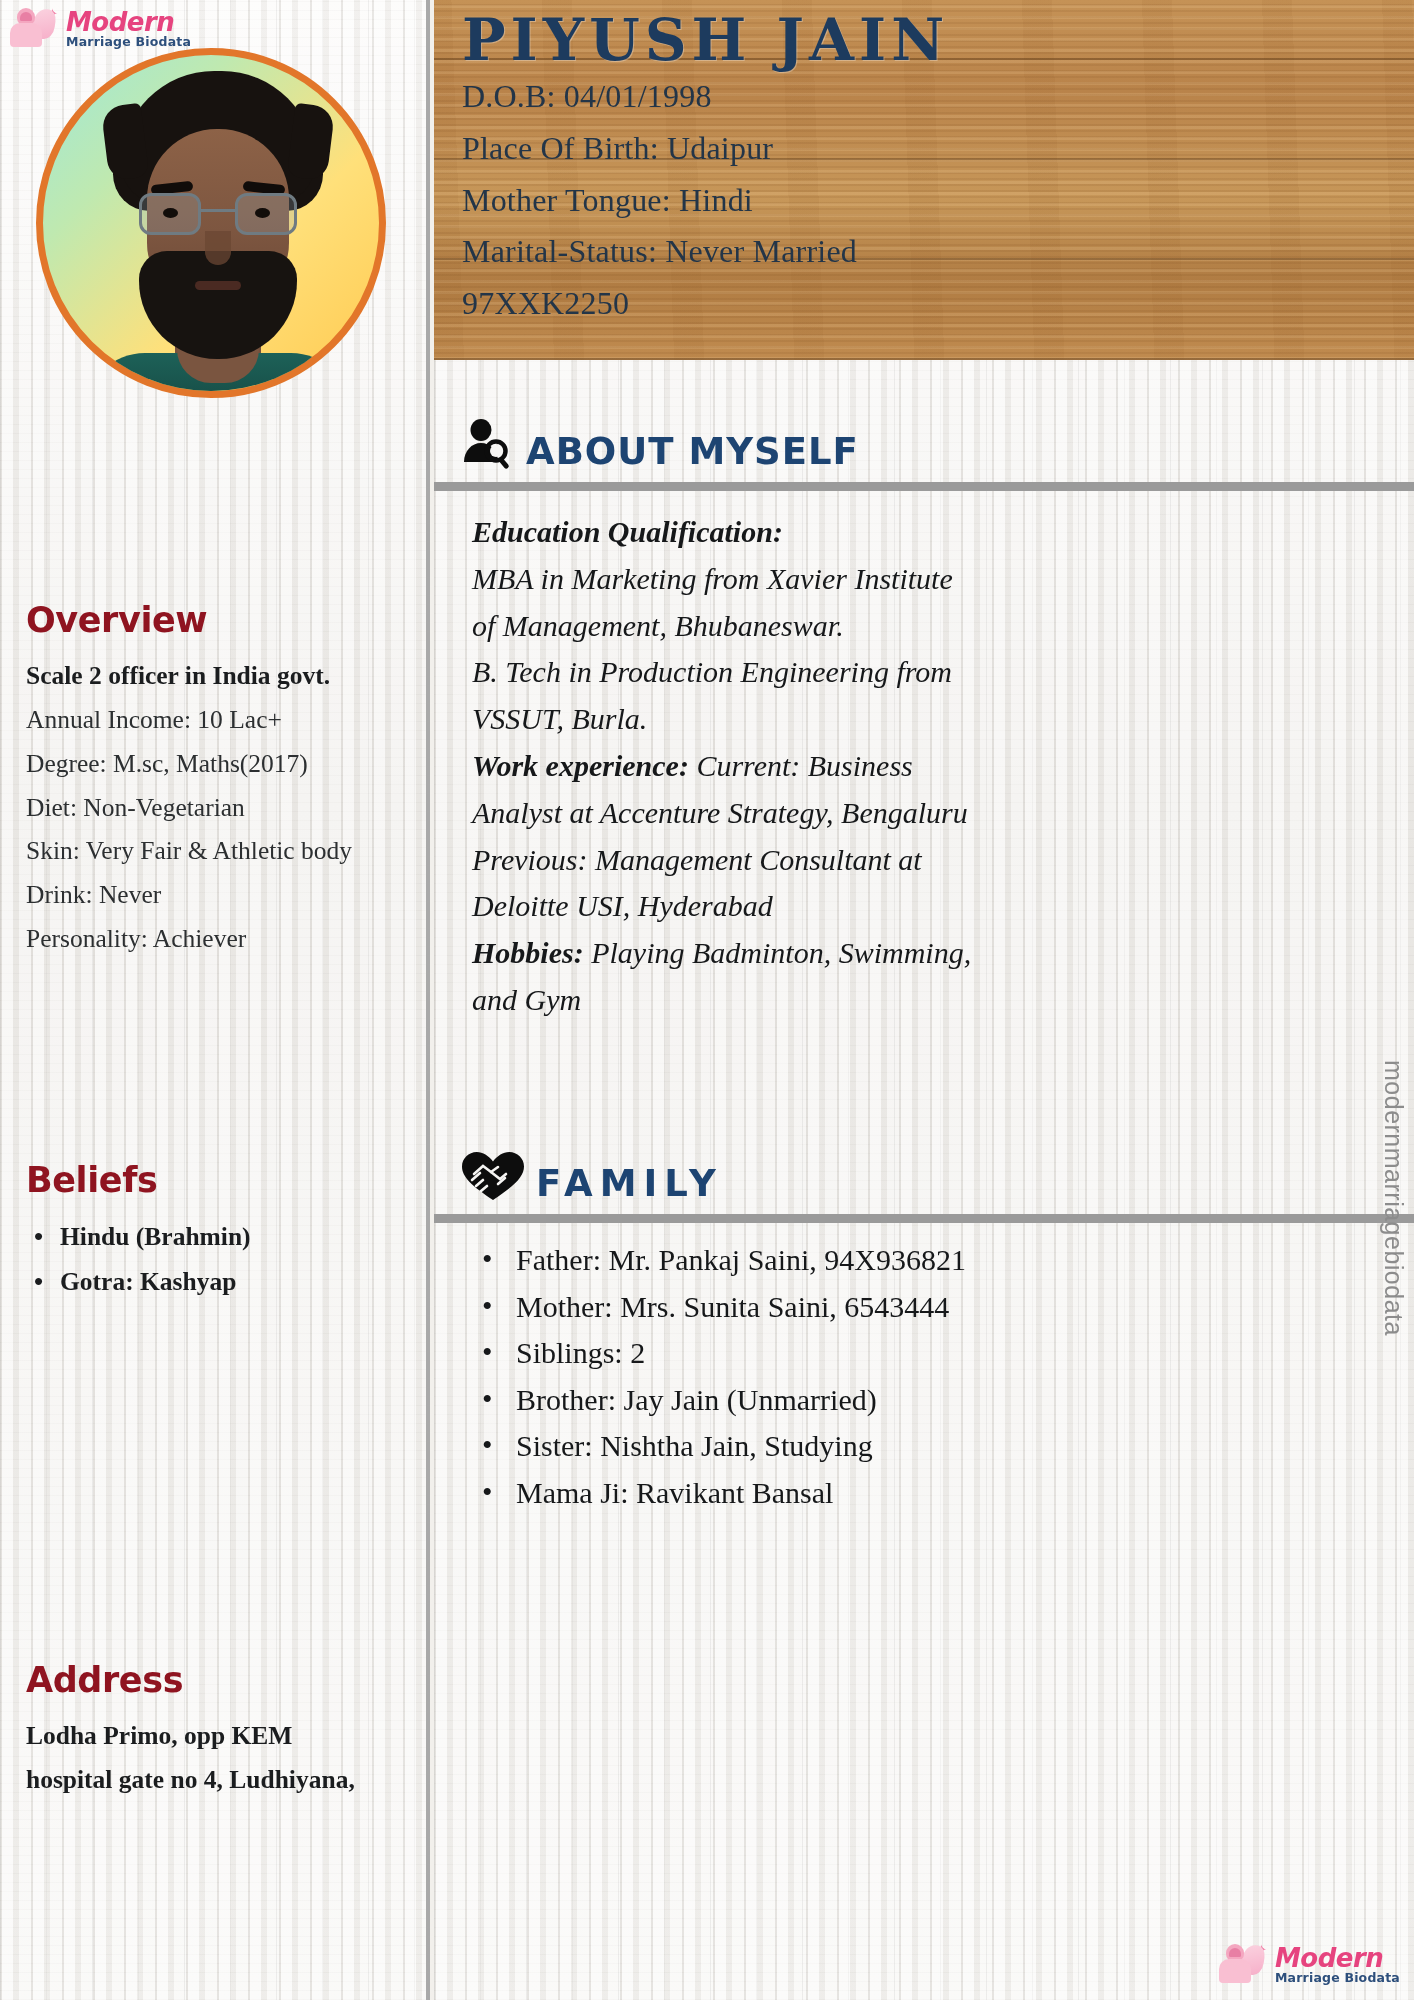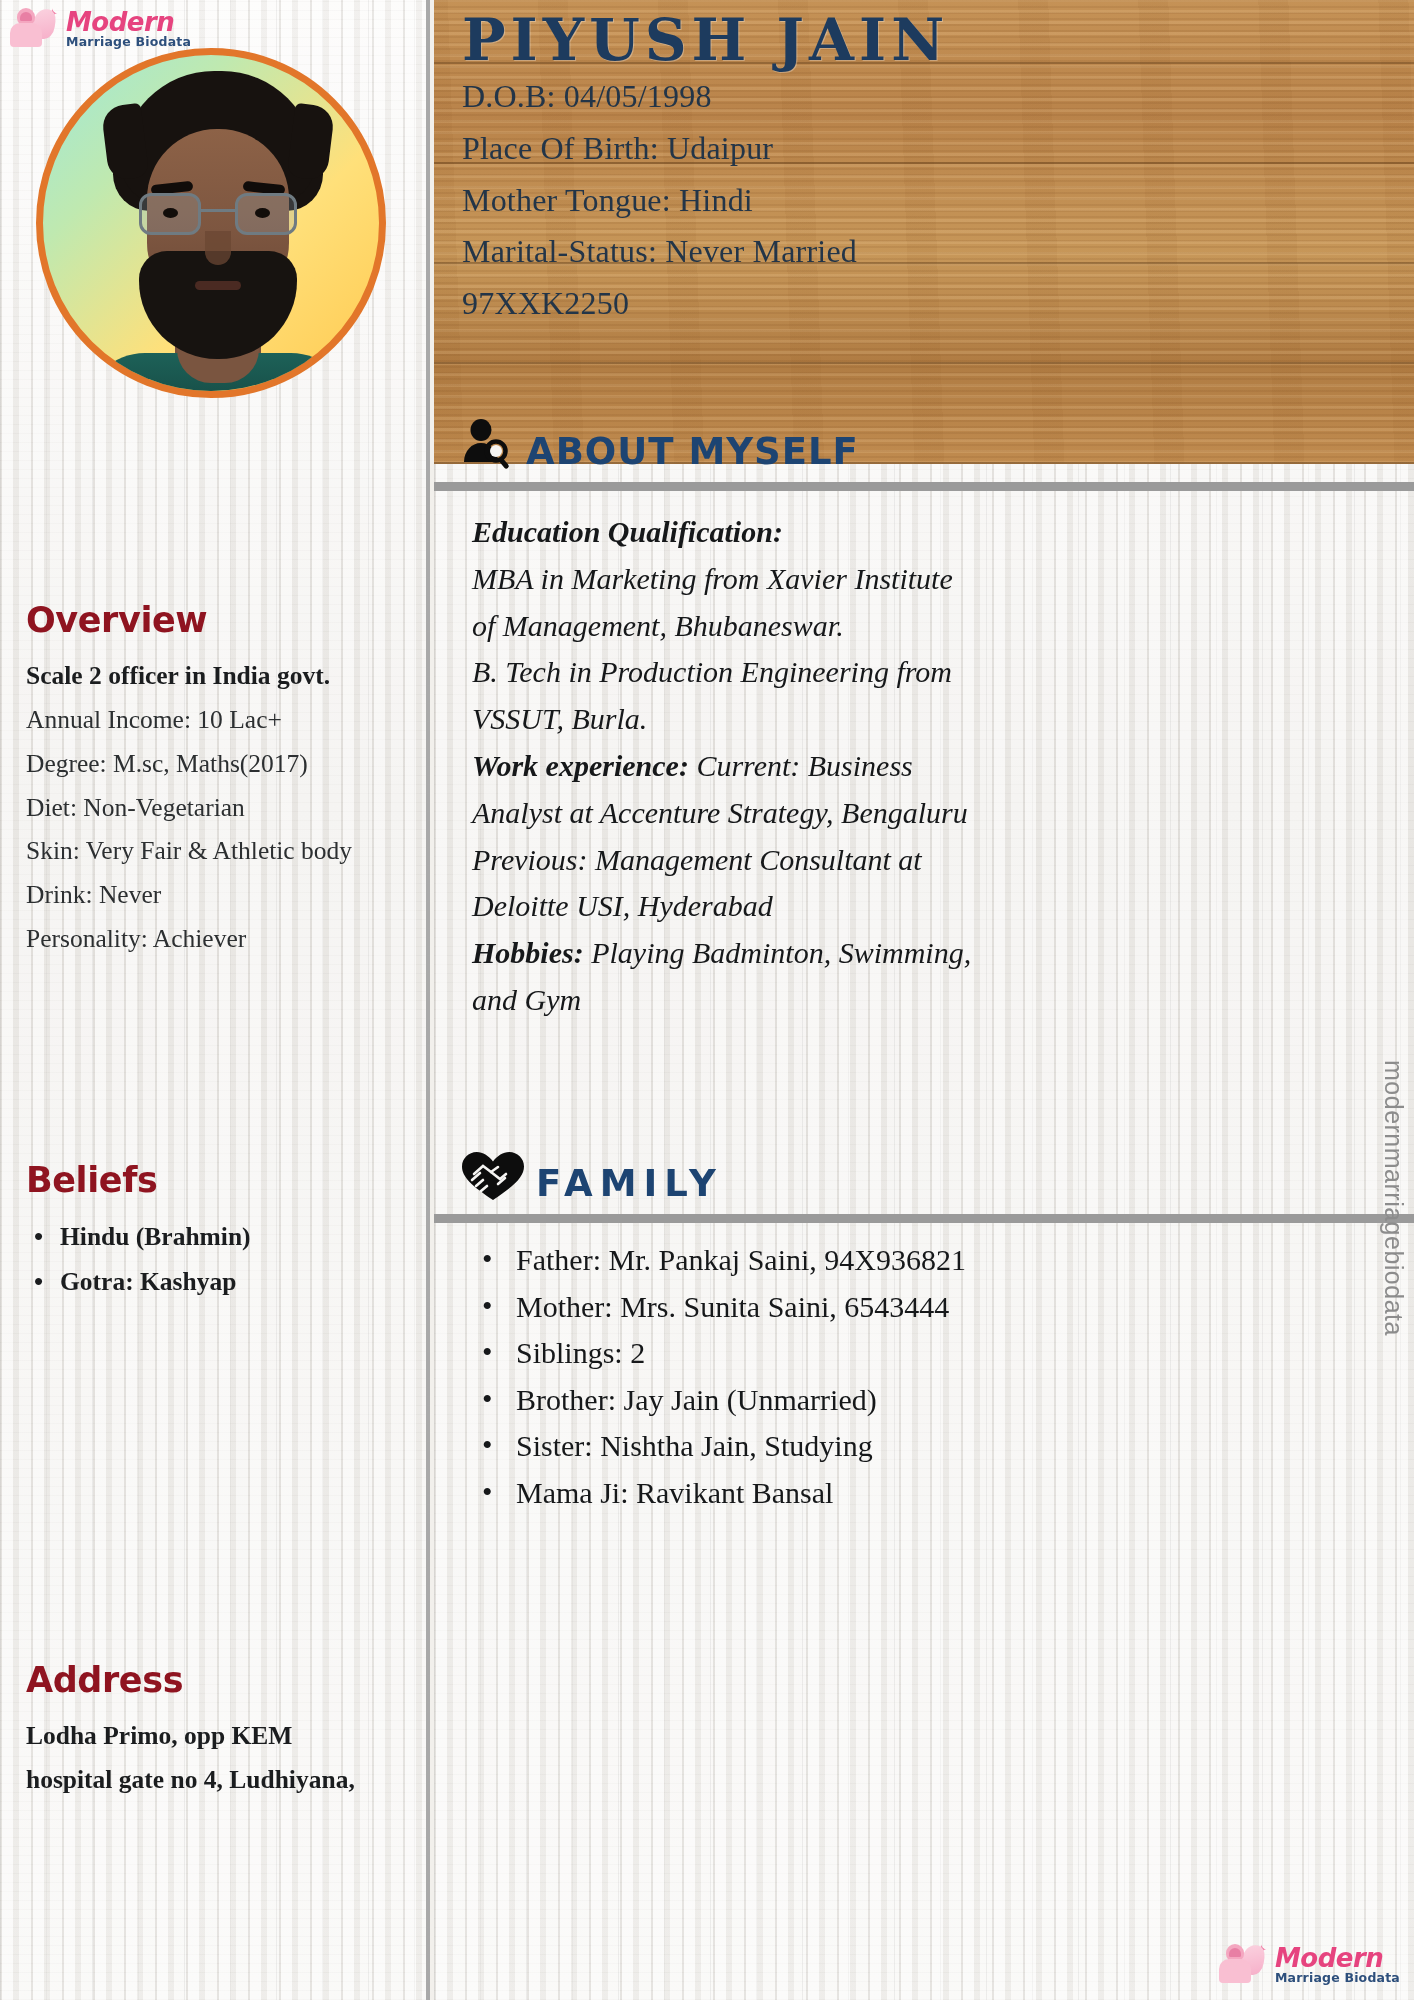--- a/index.html
+++ b/index.html
@@ -52,21 +52,21 @@
   #page { position:absolute; inset:0; }
 
   .left-panel {
     position:absolute; left:0; top:0; width:430px; height:2000px;
     border-right:4px solid #a9a9a9;
   }
   .right-col {
     position:absolute; left:434px; top:0; width:980px; height:2000px;
   }
   .header-wood {
-    position:absolute; left:0; top:0; width:980px; height:464px;
+    position:absolute; left:0; top:0; width:980px; height:360px;
   }
 
   
   .brand {
     position:absolute; display:flex; align-items:center; gap:6px;
   }
   .brand-logo-tl { left:8px; top:6px; z-index:40; }
   .brand-logo-br { right:14px; bottom:12px; z-index:40; }
   .brand-badge {
     width:52px; height:46px; position:relative; flex:none;
@@ -355,21 +355,21 @@
       <div class="lp-addr">hospital gate no 4,  Ludhiyana,</div>
     </div>
 
   </div>
 
   <div class="right-col wood-white">
 
     <div class="header-wood wood-brown">
       <div class="hdr-text">
         <div class="hdr-name">PIYUSH JAIN</div>
-        <div class="hdr-line">D.O.B: 04/05/1998</div>
+        <div class="hdr-line">D.O.B: 04/01/1998</div>
         <div class="hdr-line">Place Of Birth: Udaipur</div>
         <div class="hdr-line">Mother Tongue: Hindi</div>
         <div class="hdr-line">Marital-Status: Never Married</div>
         <div class="hdr-line">97XXK2250</div>
       </div>
     </div>
 
     <div class="sec" style="top:418px;">
       <div class="sec-head">
         <svg class="icon-about" viewBox="0 0 56 52">

